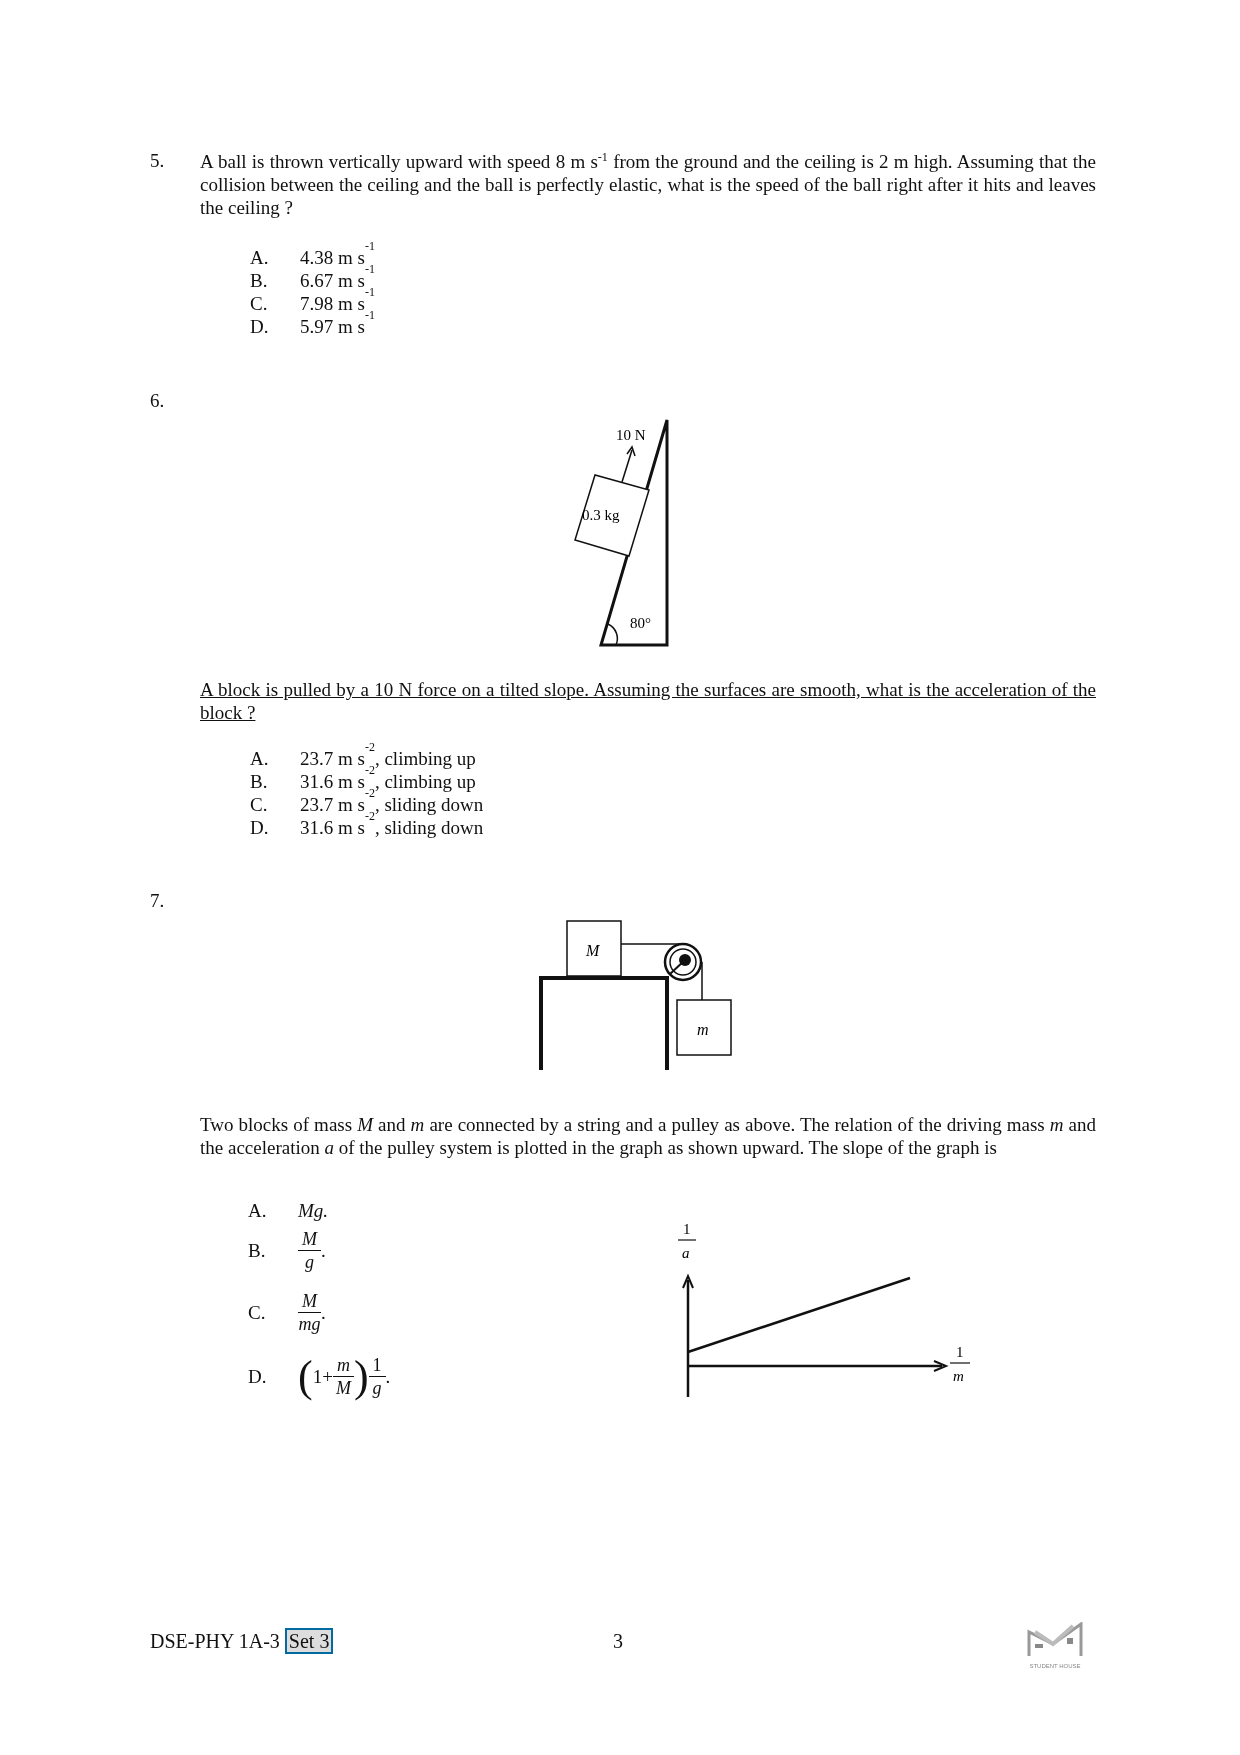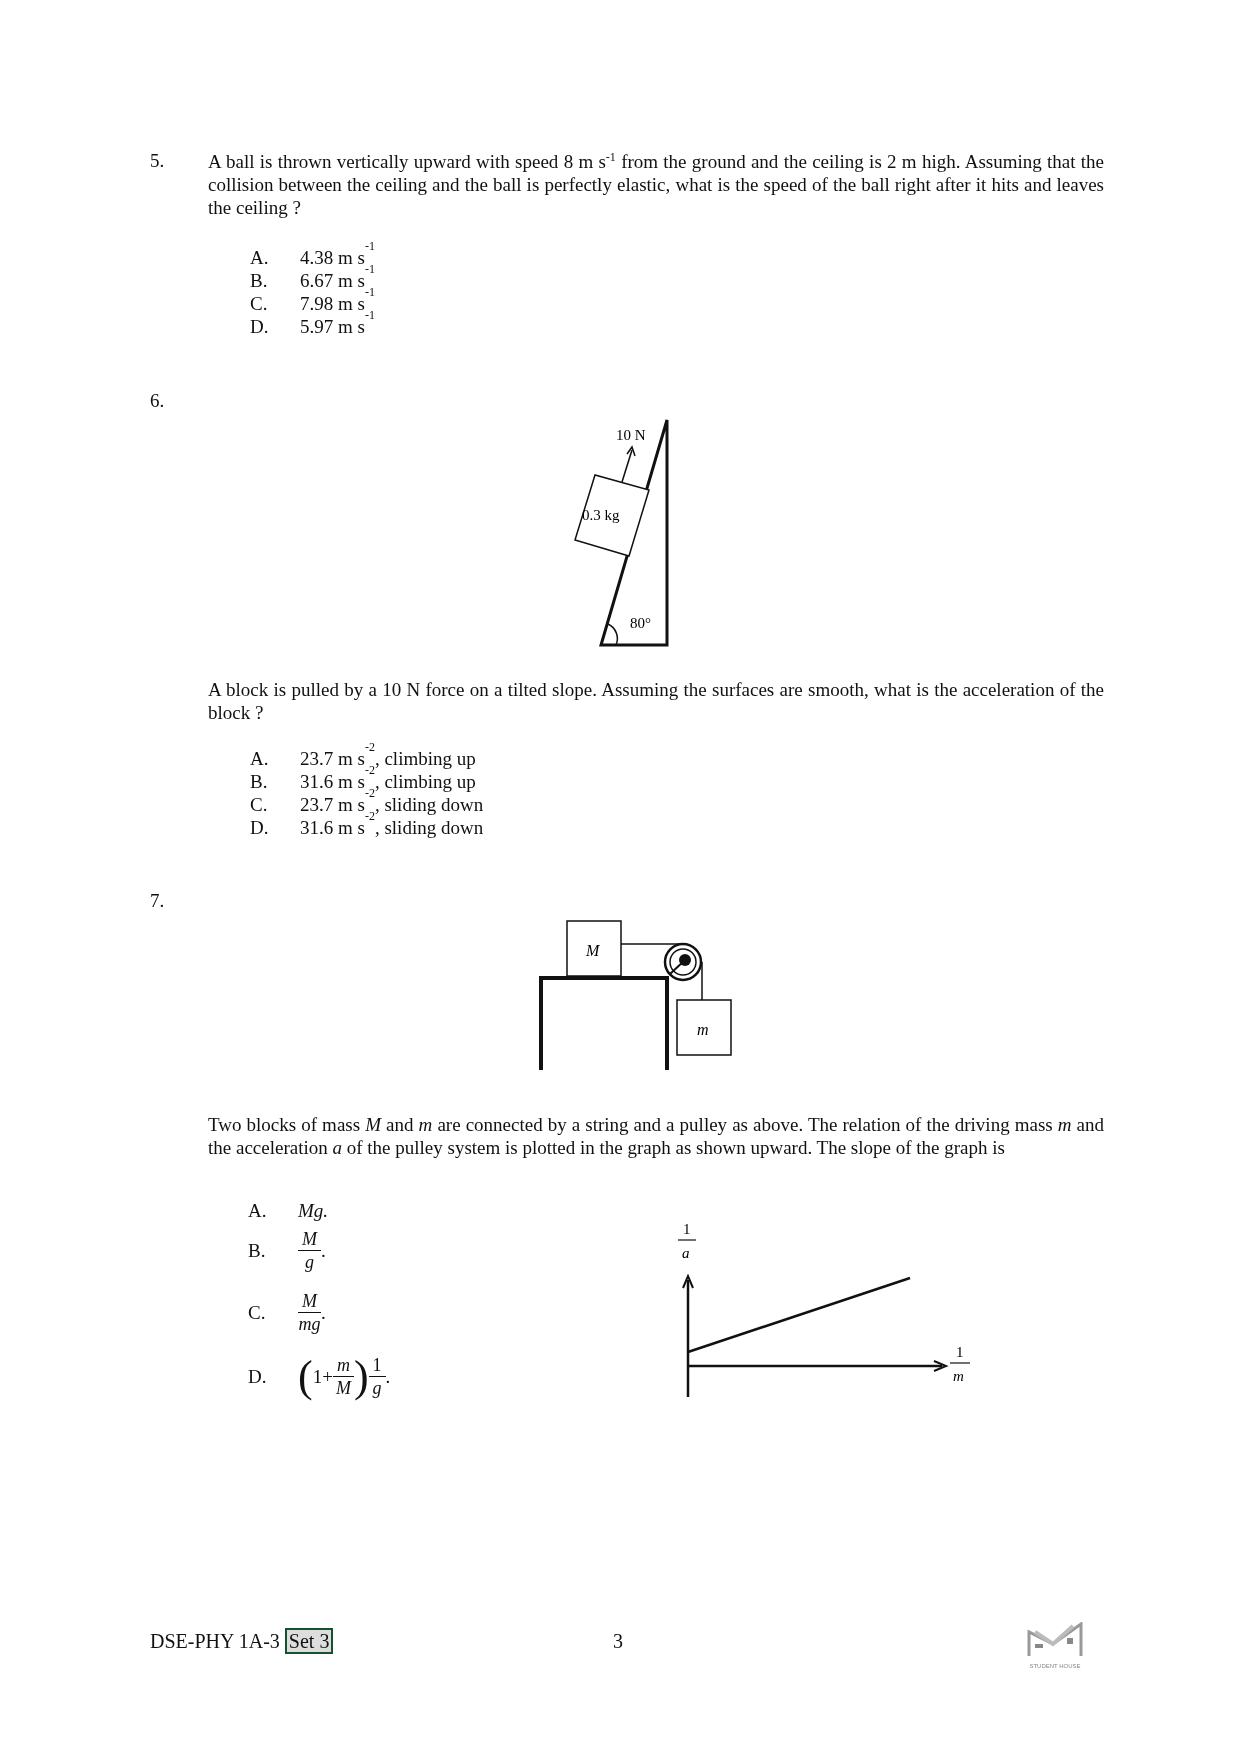--- a/index.html
+++ b/index.html
@@ -1,28 +1,28 @@
 <!DOCTYPE html>
 <html><head>
 <meta charset="utf-8">
 <style>
   html, body { margin:0; padding:0; background:#fff; }
   body { width:1240px; height:1755px; position:relative; font-family:"Liberation Serif", serif; color:#111; font-size:19px; overflow:hidden; }
   .abs { position:absolute; }
   .qnum { position:absolute; left:150px; }
-  .qtext { position:absolute; left:200px; width:896px; text-align:justify; line-height:23px;margin-left:8px; }
+  .qtext { position:absolute; left:200px; width:896px; text-align:justify; line-height:23px; }
   .opts { position:absolute; left:250px; line-height:23px; }
   .opt { display:flex; }
   .opt .lbl { width:50px; }
   sup { font-size:12px; vertical-align:super; line-height:0; }
   .it { font-style:italic; }
   .frac { display:inline-flex; flex-direction:column; align-items:center; vertical-align:middle; font-style:italic; font-size:18px; line-height:22px; }
   .frac .num { border-bottom:1.5px solid #111; padding:0 4px; }
   .footer { position:absolute; top:1630px; font-size:20px; }
-  .setbox { border:2px solid #14532d; background:#ddd; padding:0 2px; }
+  .setbox { border:2px solid #0369a1; background:#ddd; padding:0 2px; }
   svg text { font-family:"Liberation Serif", serif; }
 </style>
 </head>
 <body>
 
 <div class="qnum" style="top:150px;">5.</div>
 <div class="qtext" style="top:150px;">
   <span>A ball is thrown vertically upward with speed 8 m s</span><sup>-1</sup><span> from the ground and the ceiling is 2 m high.</span>
   <span>Assuming that the collision between the ceiling and the ball is perfectly elastic, what is the speed of the ball right after it hits and leaves the ceiling ?</span>
 </div>
@@ -53,21 +53,21 @@
 <svg class="abs" style="left:560px; top:410px;" width="120" height="240">
   <polygon points="41,235 107,235 107,10" fill="none" stroke="#111" stroke-width="3"></polygon>
   <path d="M 56 235 A 16 16 0 0 0 48 214" fill="none" stroke="#111" stroke-width="1.5"></path>
   <text x="70" y="218" font-size="15">80°</text>
   <polygon points="15,130 35,65 89,80 69,146" fill="#fff" stroke="#111" stroke-width="1.5"></polygon>
   <text x="22" y="110" font-size="15">0.3 kg</text>
   <line x1="62" y1="72" x2="72" y2="40" stroke="#111" stroke-width="1.5"></line>
   <polyline points="67,44 72,37 75,46" fill="none" stroke="#111" stroke-width="1.5"></polyline>
   <text x="56" y="30" font-size="15">10 N</text>
 </svg>
-<div class="qtext" style="top:678px;">A block is pulled by a 10 N force on a tilted slope. Assuming the surfaces are smooth, what is the acceleration of the block ?</div>
+<div class="qtext" style="top:678px;text-decoration:underline;">A block is pulled by a 10 N force on a tilted slope. Assuming the surfaces are smooth, what is the acceleration of the block ?</div>
 <div class="opts" style="top:747px;">
   <div class="opt">
       <span class="lbl">A.</span>
       <span>23.7 m s</span>
       <sup>-2</sup>
       <span>, climbing up</span>
     </div>
   <div class="opt">
       <span class="lbl">B.</span>
       <span>31.6 m s</span>

